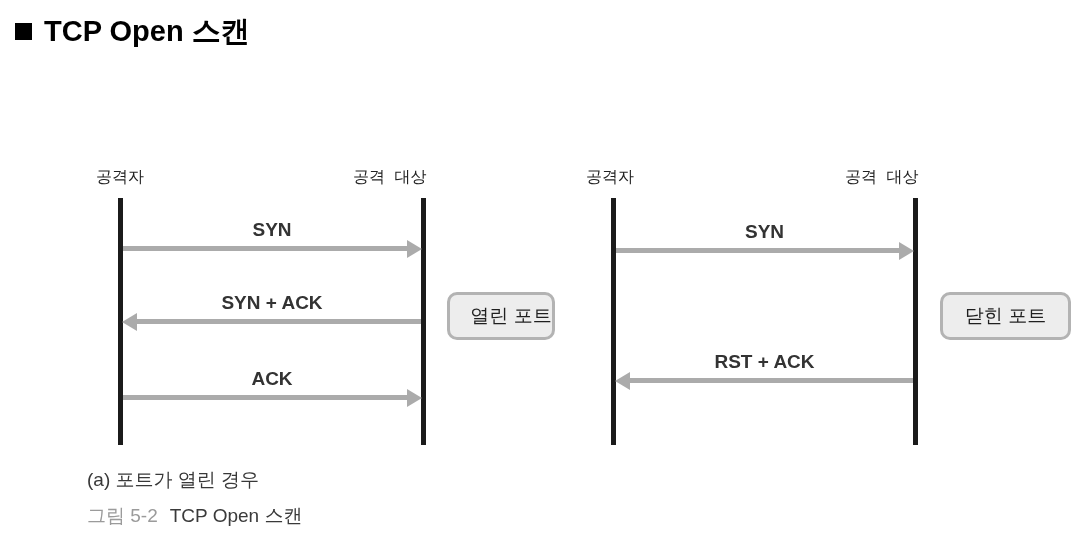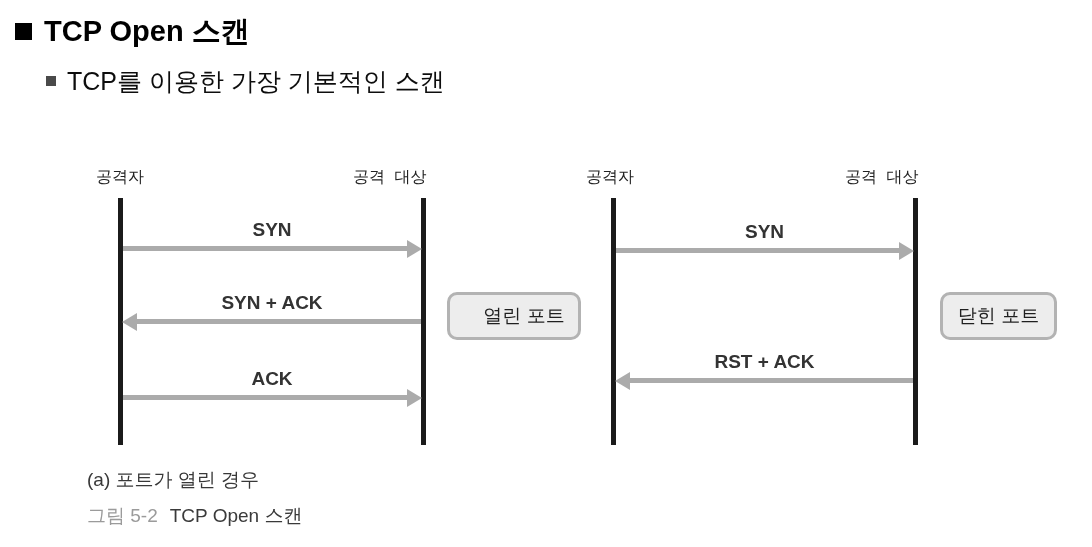--- a/index.html
+++ b/index.html
@@ -132,24 +132,20 @@
 </style>
 </head>
 <body>
 
 <div class="page">
 
   <div class="title-row">
     <div class="title-square"></div>
     <div class="title-text">TCP Open 스캔</div>
   </div>
-  <div class="bullet-row">
-    <div class="bullet-square"></div>
-    <div class="bullet-text">TCP를 이용한 가장 기본적인 스캔</div>
-  </div>
 
   <div class="actor-label" style="left:96px;">공격자</div>
   <div class="actor-label centered" style="left:353px;">공격 대상</div>
 
   <div class="lifeline" style="left:118px;"></div>
   <div class="lifeline" style="left:421px;"></div>
 
   <div class="message arrow-right" style="left:123px; top:240px; width:298px;">
     <div class="msg-label">SYN</div>
     <div class="arrow-line"></div>
@@ -159,41 +155,41 @@
     <div class="msg-label">SYN + ACK</div>
     <div class="arrow-line"></div>
     <div class="arrow-head"></div>
   </div>
   <div class="message arrow-right" style="left:123px; top:389px; width:298px;">
     <div class="msg-label">ACK</div>
     <div class="arrow-line"></div>
     <div class="arrow-head"></div>
   </div>
 
-  <div class="port-box" style="left:447px; width:134px;padding-left:20px;">열린 포트</div>
+  <div class="port-box" style="left:447px; width:108px;padding-left:20px;">열린 포트</div>
 
   <div class="sub-caption" style="left:87px;">(a) 포트가 열린 경우</div>
 
   <div class="actor-label" style="left:586px;">공격자</div>
   <div class="actor-label centered" style="left:845px;">공격 대상</div>
 
   <div class="lifeline" style="left:611px;"></div>
   <div class="lifeline" style="left:913px;"></div>
 
   <div class="message arrow-right" style="left:616px; top:242px; width:297px;">
     <div class="msg-label">SYN</div>
     <div class="arrow-line"></div>
     <div class="arrow-head"></div>
   </div>
   <div class="message arrow-left" style="left:616px; top:372px; width:297px;">
     <div class="msg-label">RST + ACK</div>
     <div class="arrow-line"></div>
     <div class="arrow-head"></div>
   </div>
 
-  <div class="port-box" style="left:940px; width:117px;">닫힌 포트</div>
+  <div class="port-box" style="left:940px; width:131px;">닫힌 포트</div>
 
 
   <div class="figure-caption">
     <span class="fig-num">그림 5-2</span><span class="fig-text">TCP Open 스캔</span>
   </div>
 
 </div>
 
 </body></html>

